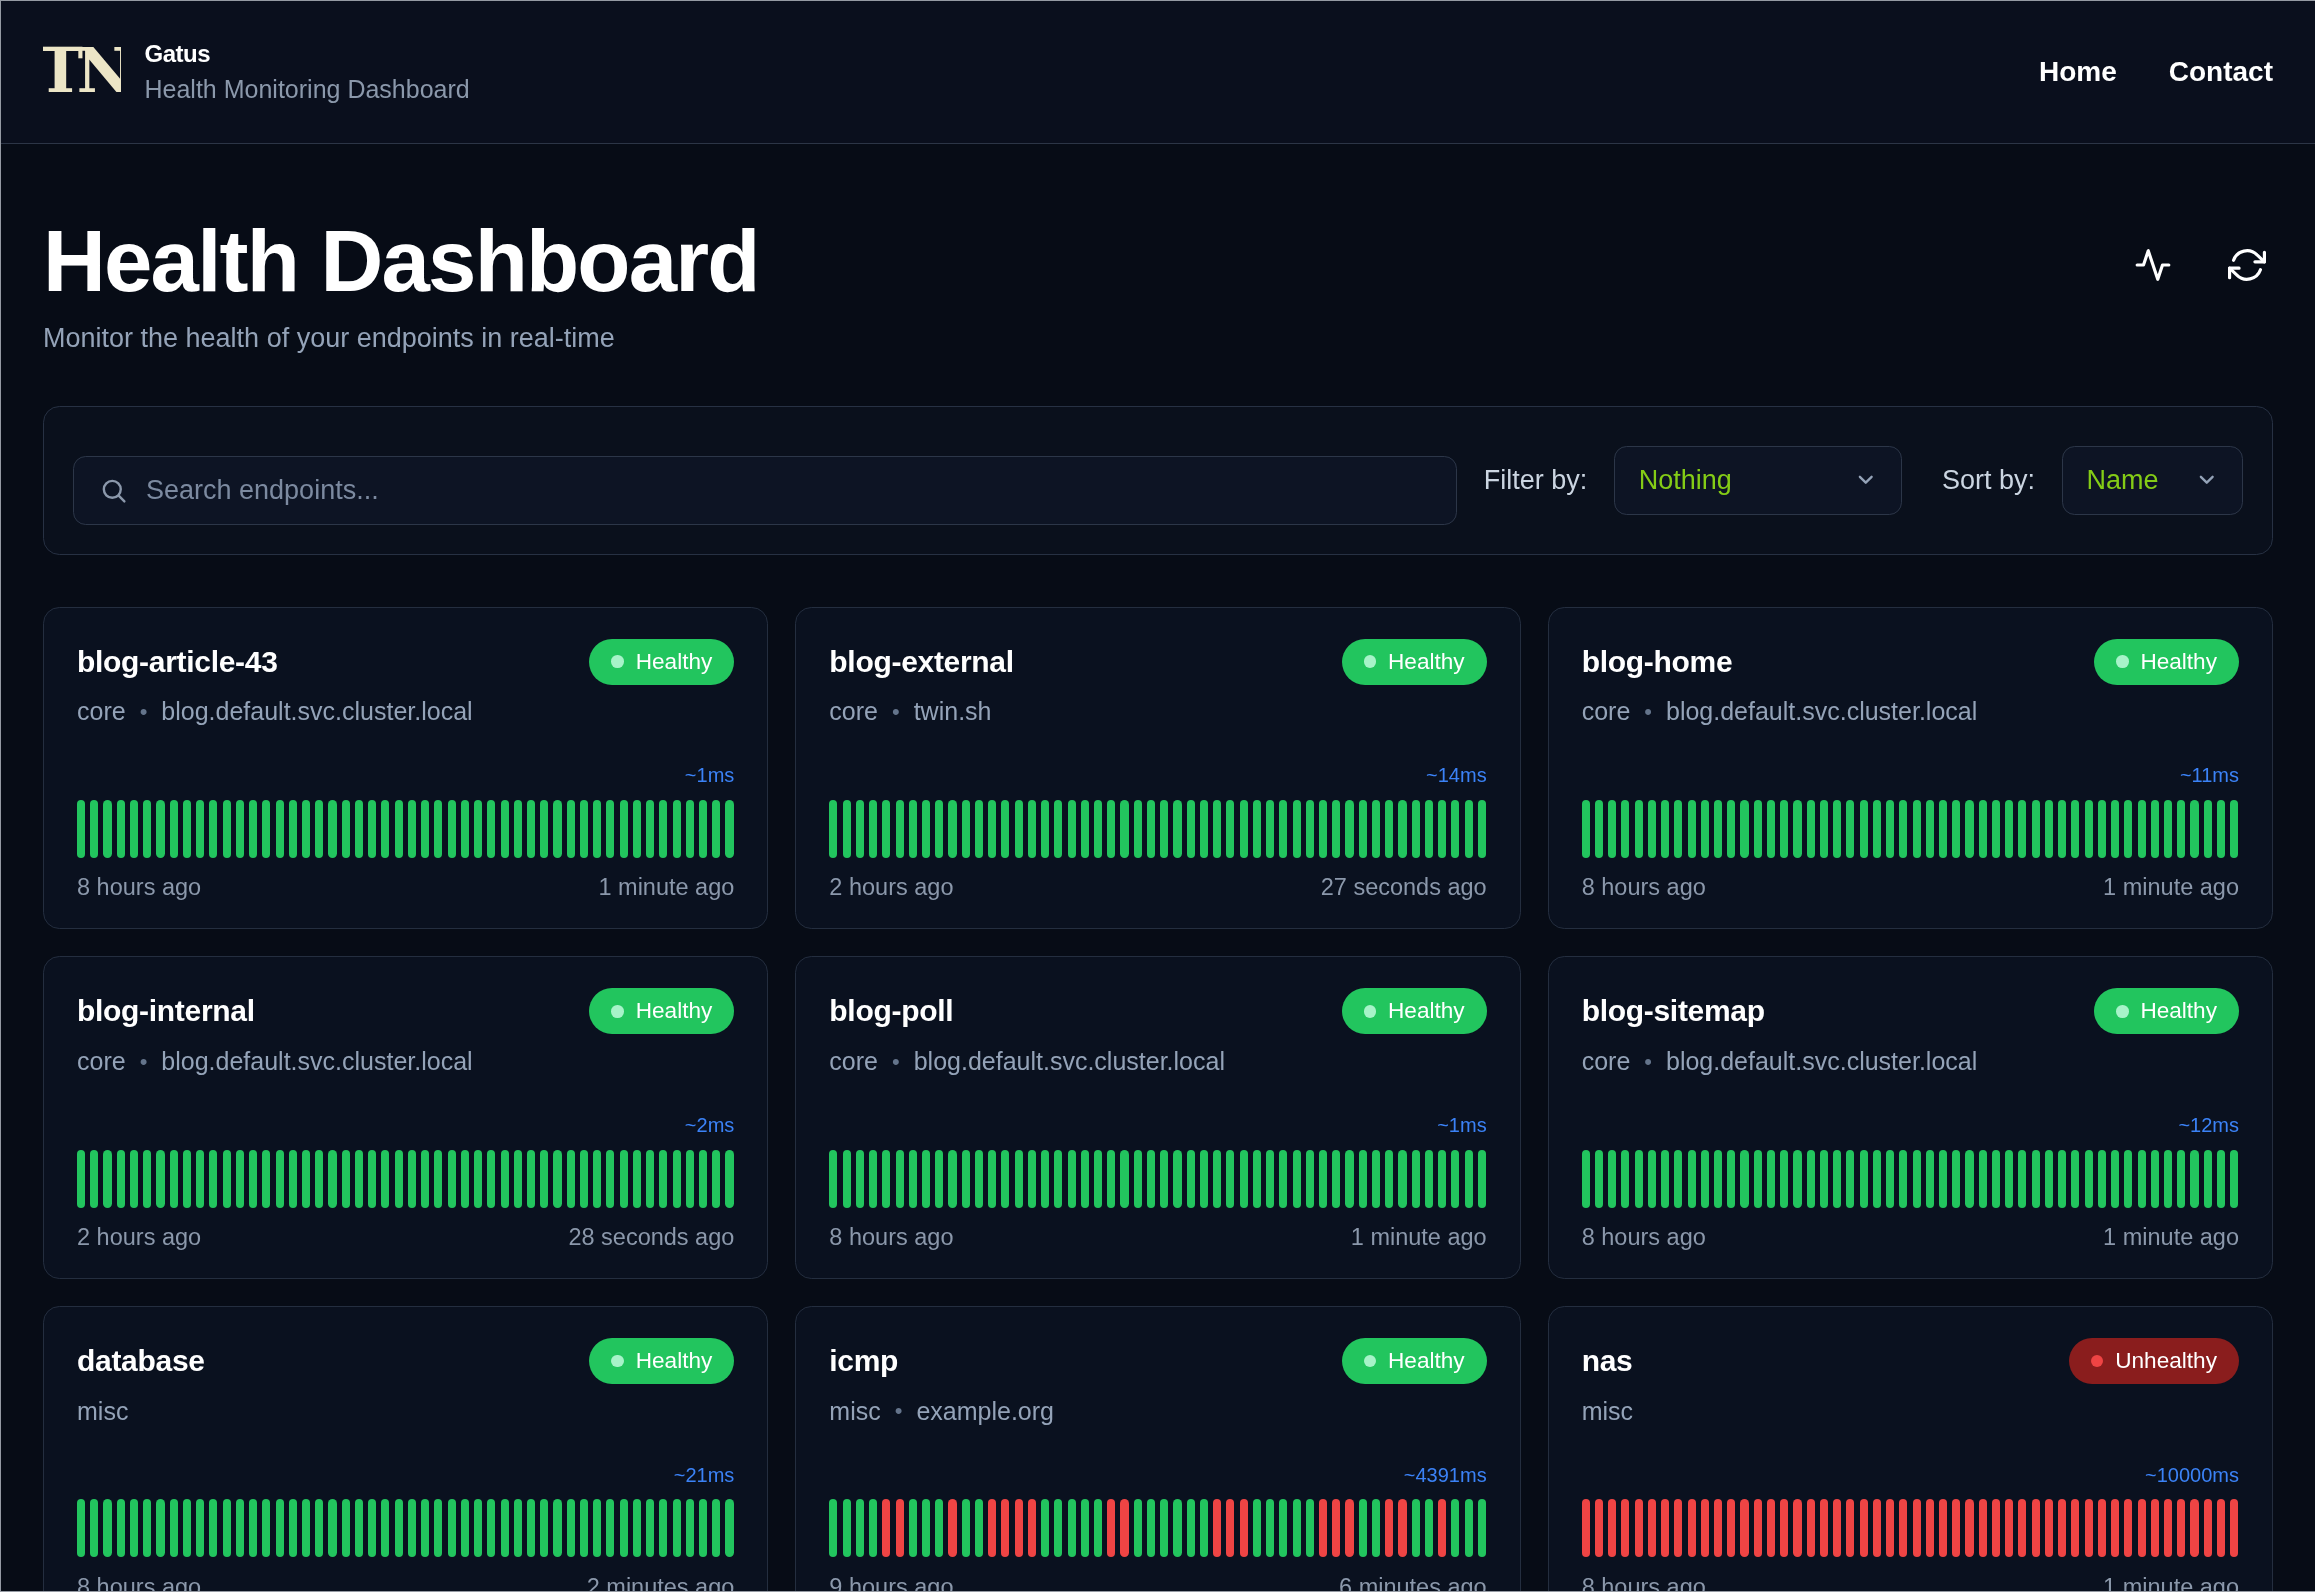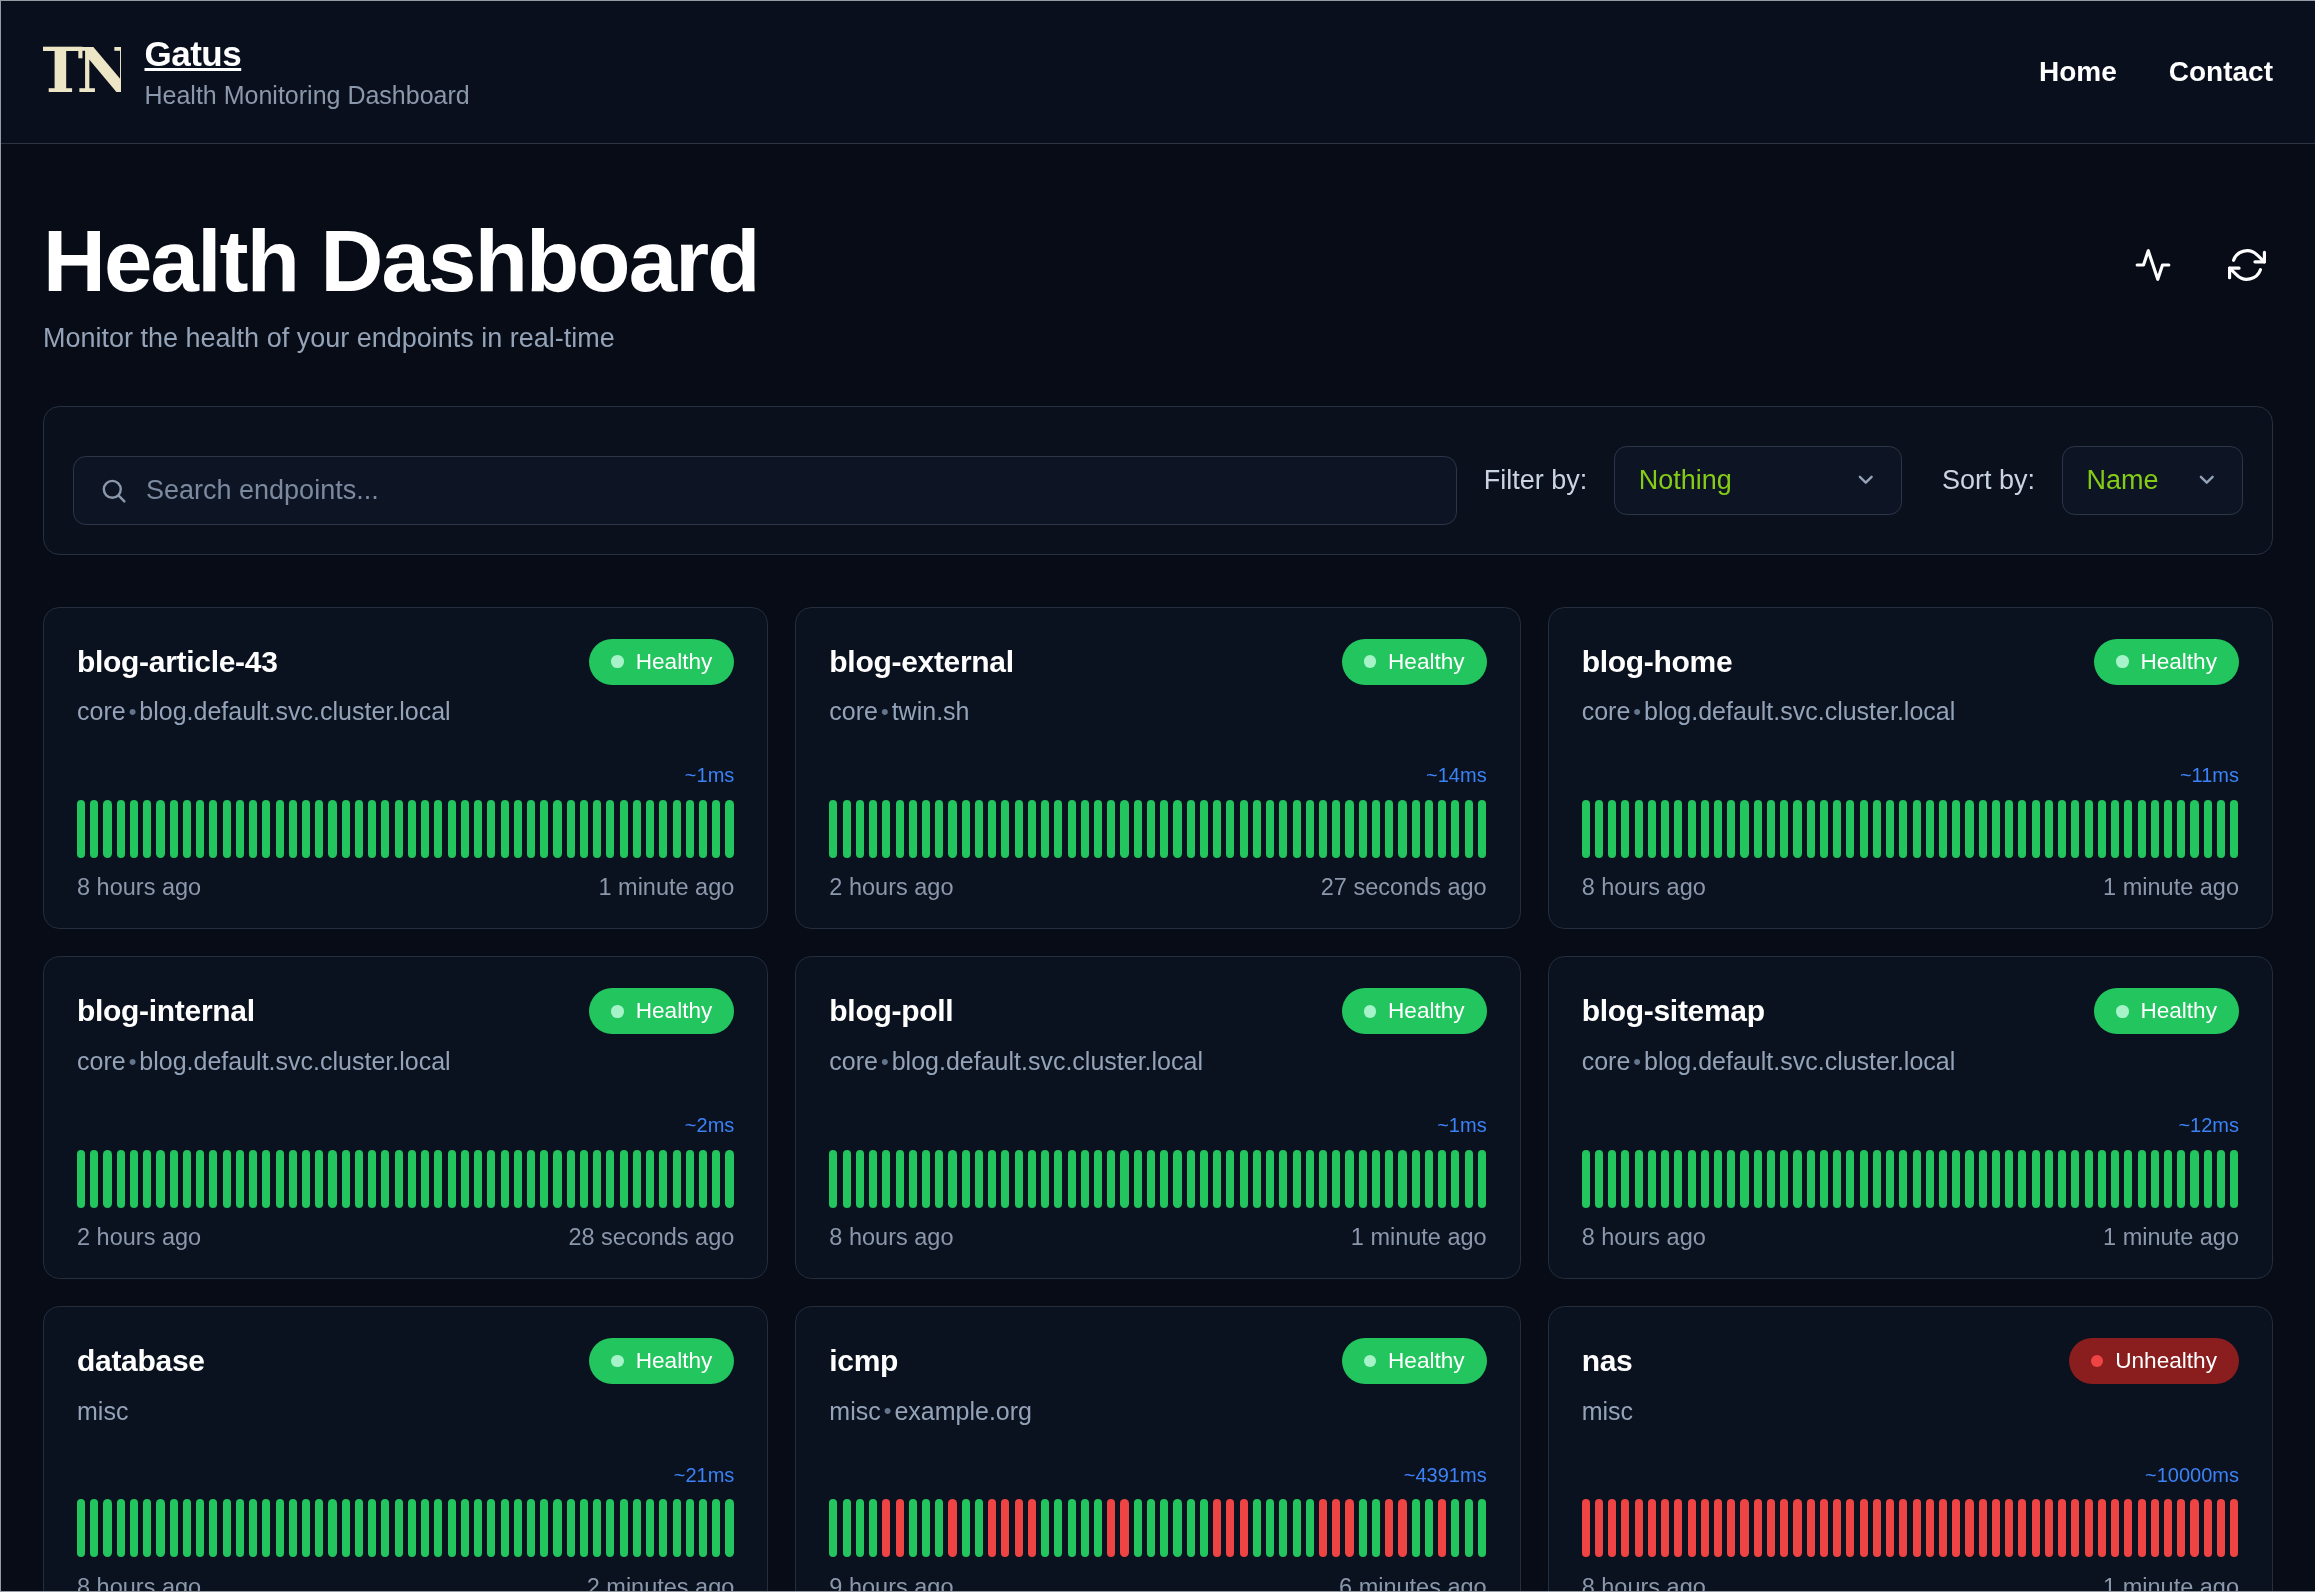--- a/index.html
+++ b/index.html
@@ -12,21 +12,21 @@
   .viewport{ width:2316px; height:1592px; border:1.8px solid #959aa3; background:#070c16; overflow:hidden; }
 
   
   .navbar{
     height:143px; background:#0a0f1d; border-bottom:0.9px solid #2c3546;
     display:flex; align-items:center; justify-content:space-between;
     padding:0 42px;
   }
   .brand{ display:flex; align-items:center; gap:23.5px; cursor:pointer; }
   .logo-box{ width:78px; height:78px; display:flex; align-items:center; justify-content:center;text-decoration:underline; }
-  .brand-text .brand-name{ font-size:35px; font-weight:700; color:#ffffff; letter-spacing:-0.5px;text-decoration:underline; }
+  .brand-text .brand-name{ font-size:24px; font-weight:700; color:#ffffff; letter-spacing:-0.5px; }
   .brand-text .brand-sub{ font-size:25px; color:#8b98ab; margin-top:7.2px; }
   .nav-links{ display:flex; align-items:center; gap:52px; }
   .nav-link{ font-size:28px; font-weight:600; color:#ffffff; text-decoration:none; cursor:pointer; }
 
   
   .main{ padding:0 42px; }
   .page-head{ display:flex; justify-content:space-between; align-items:flex-start; margin-top:60px; }
   .page-title{ font-size:87px; font-weight:800; letter-spacing:-1.8px; color:#ffffff; line-height:1.05;margin-top:11px; }
   .page-sub{ font-size:27px; color:#94a3b8; margin-top:16.3px; }
   .head-icons{ display:flex; align-items:center; gap:56px; margin-top:42px; padding-right:7.2px; }
@@ -73,21 +73,21 @@
   .badge{
     display:inline-flex; align-items:center; gap:11.8px;
     border-radius:904px; padding:10px 22px;
     font-size:22.6px; font-weight:400; color:#ffffff; white-space:nowrap;
   }
   .badge .dot{ width:12.7px; height:12.7px; border-radius:50%; }
   .badge.healthy{ background:var(--healthy_badge,#22c55e); }
   .badge.healthy .dot{ background:var(--healthy_dot,#a7f3c9); }
   .badge.unhealthy{ background:var(--unhealthy_badge,#8a1d1d); }
   .badge.unhealthy .dot{ background:var(--unhealthy_dot,#ef4444); }
-  .card-sub{ margin-top:12.7px; display:flex; align-items:center; gap:3px; font-size:25px; color:#94a3b8; }
+  .card-sub{ margin-top:12.7px; display:flex; align-items:center; gap:14px; font-size:25px; color:#94a3b8; }
   .card-sub .sep{ color:#64748b; font-size:22px; }
   .latency{ text-align:right; font-size:20px; color:#3b82f6; margin:38px 0 12.7px; }
   .bars{ display:flex; justify-content:space-between; height:58px; }
   .bar{ width:8.1px; border-radius:4.5px; }
   .bar.g{ background:var(--bar_green,#22c55e); }
   .bar.r{ background:var(--bar_red,#ef4444); }
   .card-foot{ display:flex; justify-content:space-between; margin-top:16.3px; font-size:23.5px; color:#8b98ab; }
 </style>
 </head>
 <body>

